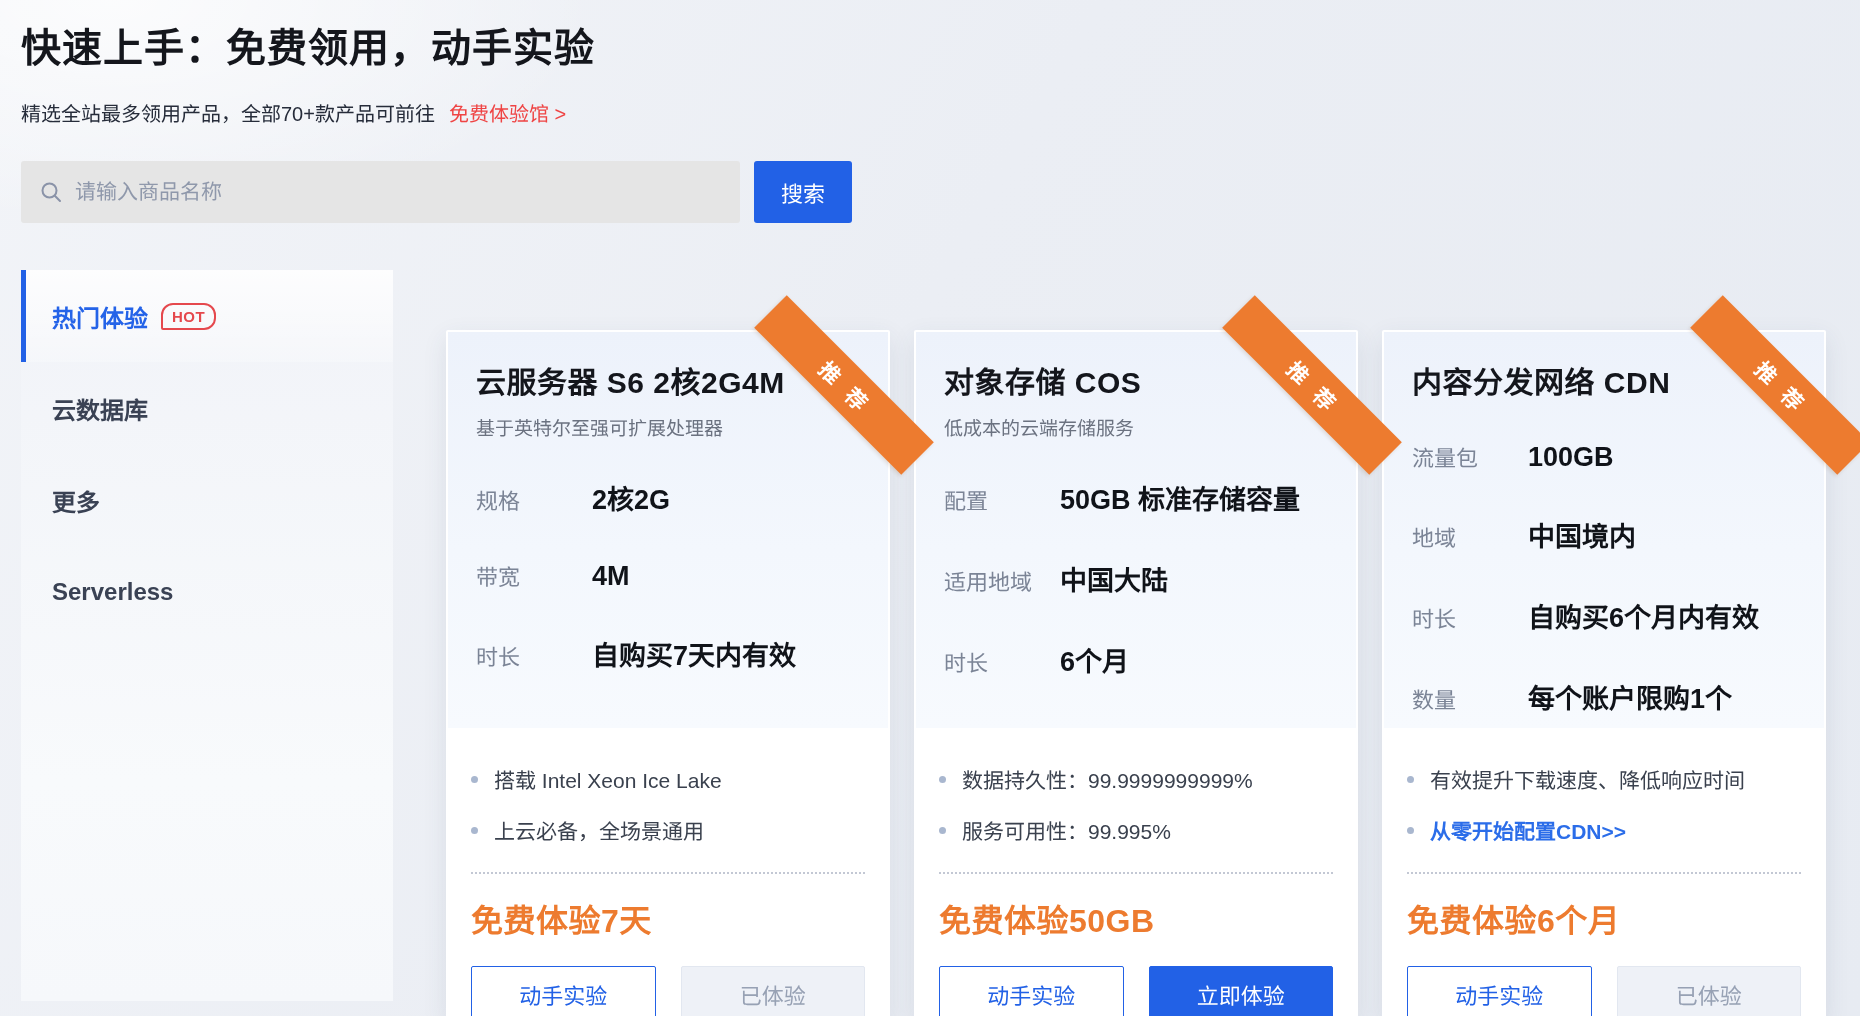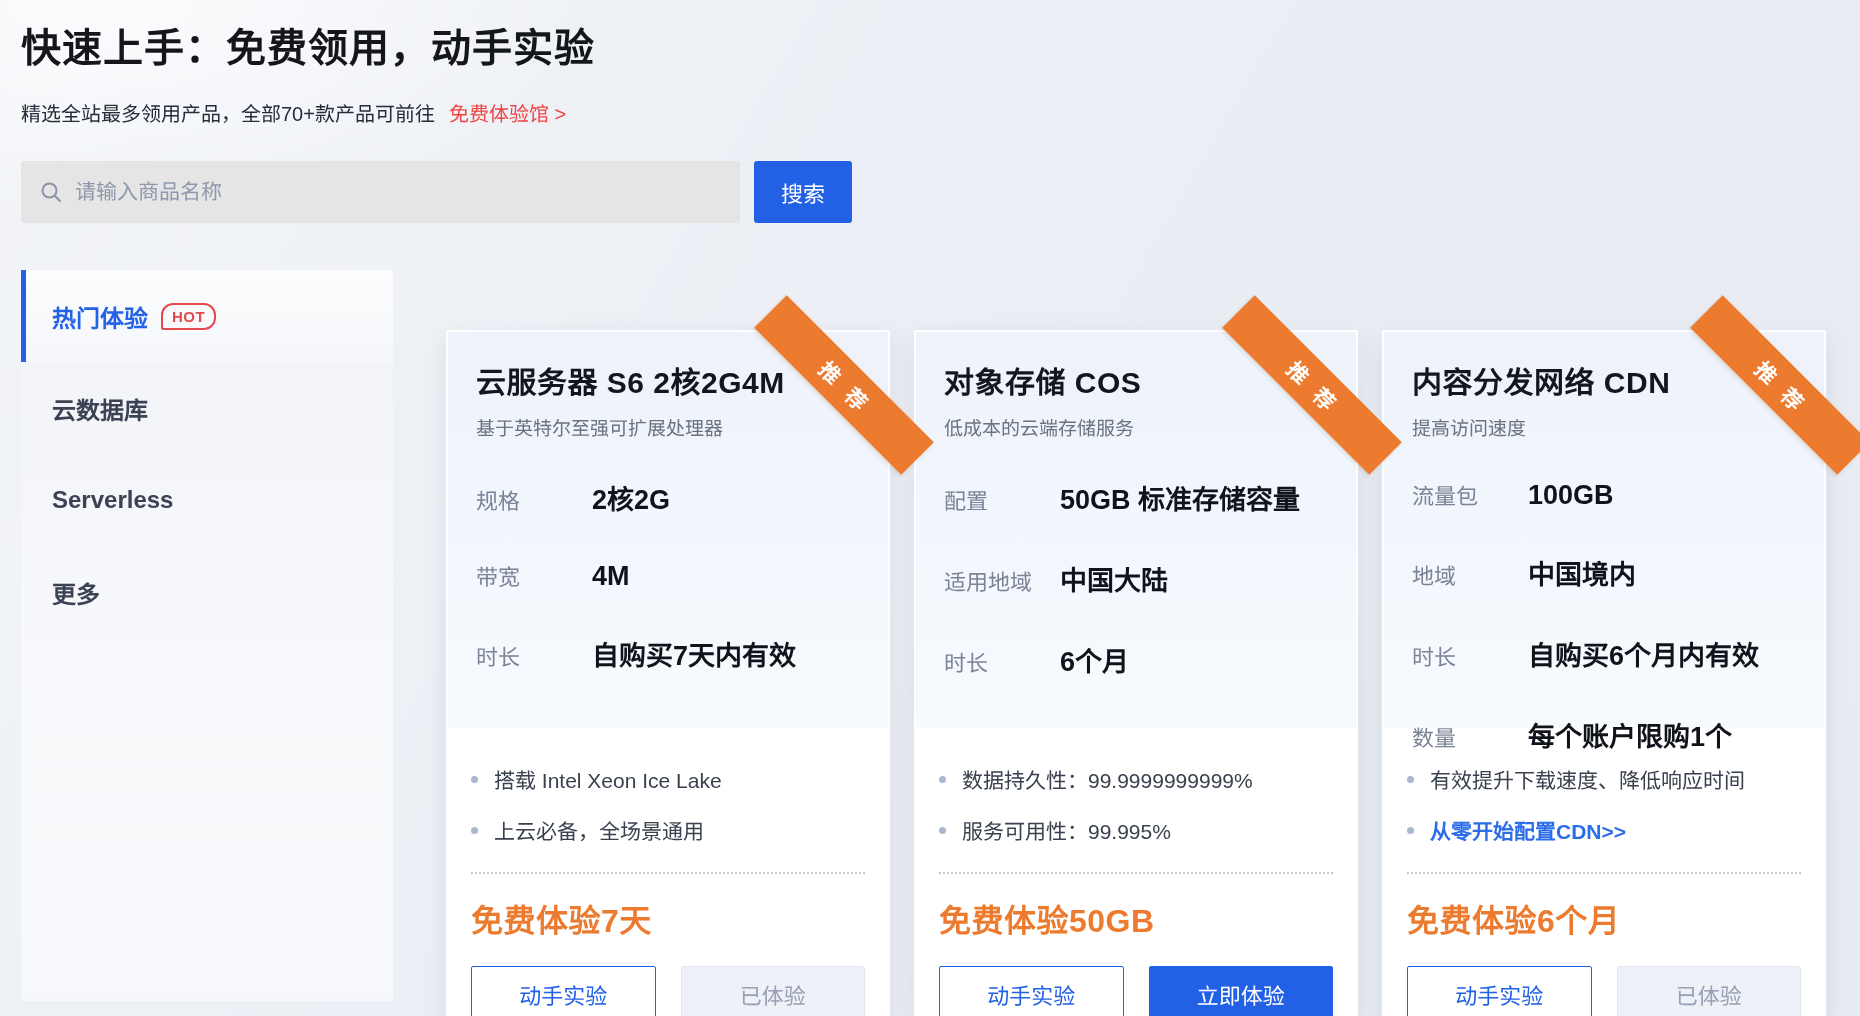--- a/index.html
+++ b/index.html
@@ -129,24 +129,24 @@
 
     <aside class="sidebar">
       <div class="side-item active">
         <span>热门体验</span>
         <span class="hot-badge">HOT</span>
       </div>
       <div class="side-item">
         <span>云数据库</span>
       </div>
       <div class="side-item">
+        <span>更多</span>
+      </div>
+      <div class="side-item">
         <span>Serverless</span>
-      </div>
-      <div class="side-item">
-        <span>更多</span>
       </div>
     </aside>
 
     <main class="cards">
 
       <section class="card">
         <div class="ribbon">
           <i class="fold-a"></i>
           <i class="fold-b"></i>
           <span class="band">推荐</span>
@@ -234,21 +234,20 @@
       </section>
 
       <section class="card">
         <div class="ribbon">
           <i class="fold-a"></i>
           <i class="fold-b"></i>
           <span class="band">推荐</span>
         </div>
         <div class="card-top">
           <h2 class="card-title">内容分发网络 CDN</h2>
-          <p class="card-sub">提高访问速度</p>
           <dl class="specs">
             <div class="spec">
               <dt>流量包</dt>
               <dd>100GB</dd>
             </div>
             <div class="spec">
               <dt>地域</dt>
               <dd>中国境内</dd>
             </div>
             <div class="spec">

